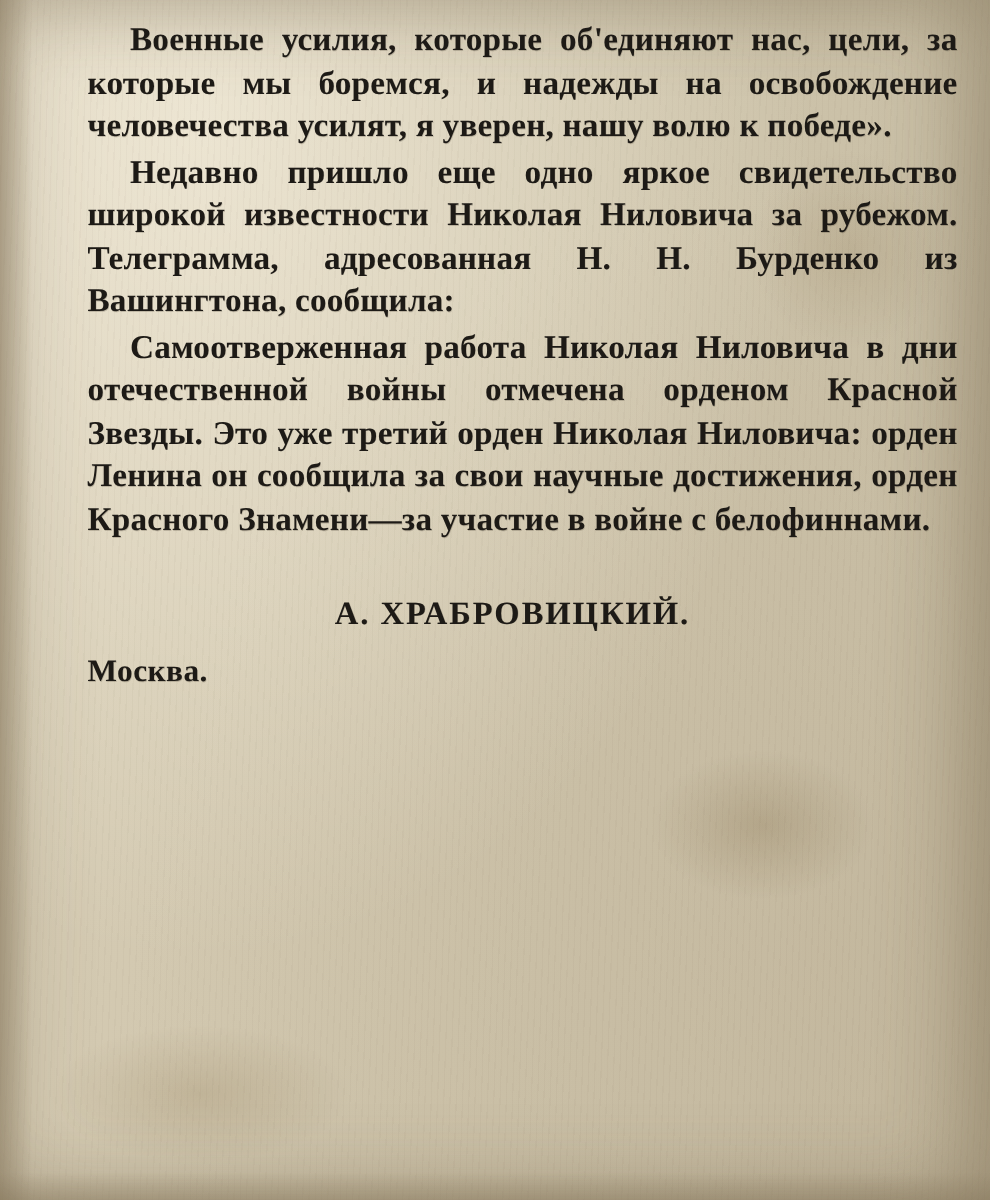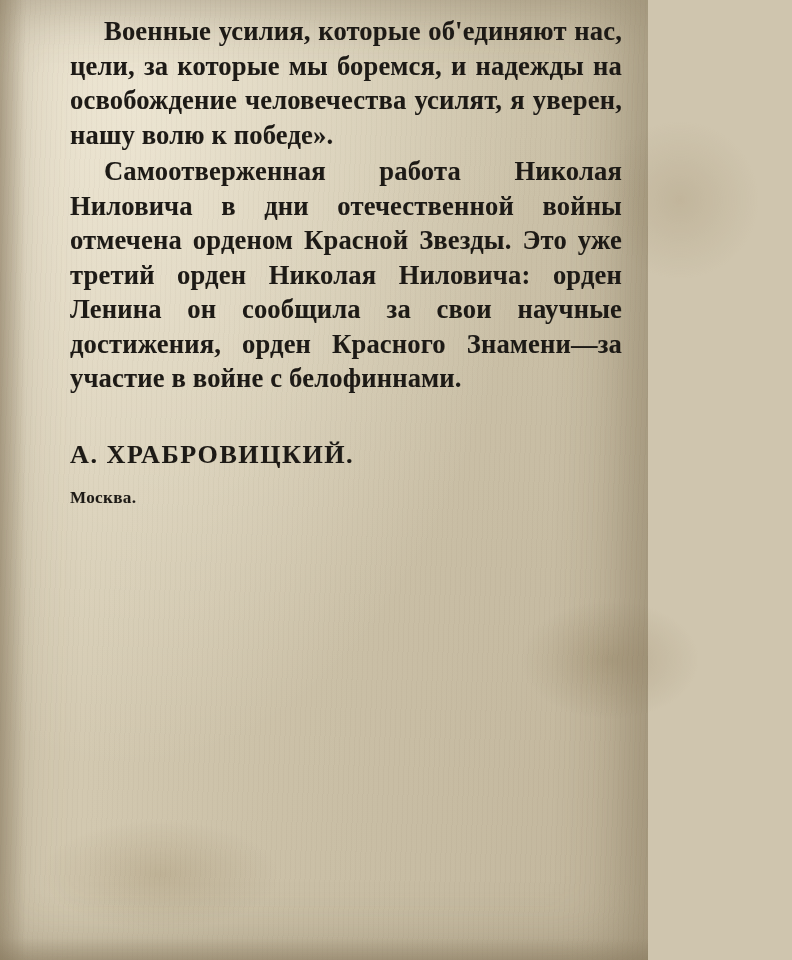--- a/index.html
+++ b/index.html
@@ -8,21 +8,21 @@
   }
   body {
     width: 792px;
     height: 960px;
     overflow: hidden;
     background: #cfc5ae;
     font-family: "Liberation Serif", serif;
   }
   .page {
     position: relative;
-    width: 648px;
+    width: 792px;
     height: 960px;
     background:
       radial-gradient(ellipse at 20% 10%, rgba(255,250,235,0.55) 0%, rgba(255,250,235,0) 55%),
       radial-gradient(ellipse at 85% 80%, rgba(190,176,150,0.35) 0%, rgba(190,176,150,0) 60%),
       linear-gradient(105deg, #d9cfb8 0%, #d4cab2 25%, #cdc3aa 55%, #c9bfa6 78%, #c2b79d 100%);
     box-sizing: border-box;
     padding: 14px 26px 10px 70px;
   }
   
   .grain {
@@ -74,31 +74,31 @@
   }
   p.para .indent {
     display: inline-block;
     width: 34px;
   }
   p.para.last-line-left {
     text-align-last: left;
   }
   .signature {
     margin-top: 44px;
-    text-align: left;
+    text-align: center;
     padding-right: 16px;
     font-size: 26px;
     font-weight: 700;
     letter-spacing: 1.6px;
     font-family: "Liberation Serif", serif;
     text-shadow: 0.4px 0.4px 0 rgba(60,50,35,0.25);
   }
   .place {
     margin-top: 18px;
-    font-size: 17px;
+    font-size: 25px;
     font-weight: 700;
     letter-spacing: 0.4px;
     font-family: "Liberation Serif", serif;
     text-shadow: 0.4px 0.4px 0 rgba(60,50,35,0.22);
   }
   .stain {
     position: absolute;
     border-radius: 50%;
     pointer-events: none;
     mix-blend-mode: multiply;
@@ -111,20 +111,21 @@
 <body>
 
 <div class="page">
   <div class="grain"></div>
   <div class="stain s3"></div>
   <div class="stain s1"></div>
   <div class="stain s2"></div>
 
   <div class="article">
     <p class="para last-line-left"><span class="indent"></span><span>Военные усилия, которые об'единяют нас, цели, за которые мы боремся, и надежды на освобождение человечества усилят, я уверен, нашу волю к победе».</span></p>
+    <p class="para last-line-left"><span class="indent"></span><span>Недавно пришло еще одно яркое свидетельство широкой известности Николая Ниловича за рубежом. Телеграмма, адресованная Н. Н. Бурденко из Вашингтона, сообщила:</span></p>
     <p class="para last-line-left"><span class="indent"></span><span>Самоотверженная работа Николая Ниловича в дни отечественной войны отмечена орденом Красной Звезды. Это уже третий орден Николая Ниловича: орден Ленина он сообщила за свои научные достижения, орден Красного Знамени—за участие в войне с белофиннами.</span></p>
 
     <div class="signature">А. ХРАБРОВИЦКИЙ.</div>
     <div class="place">Москва.</div>
   </div>
 
   <div class="edge-left"></div>
   <div class="edge-bottom"></div>
   <div class="vignette"></div>
 </div>

